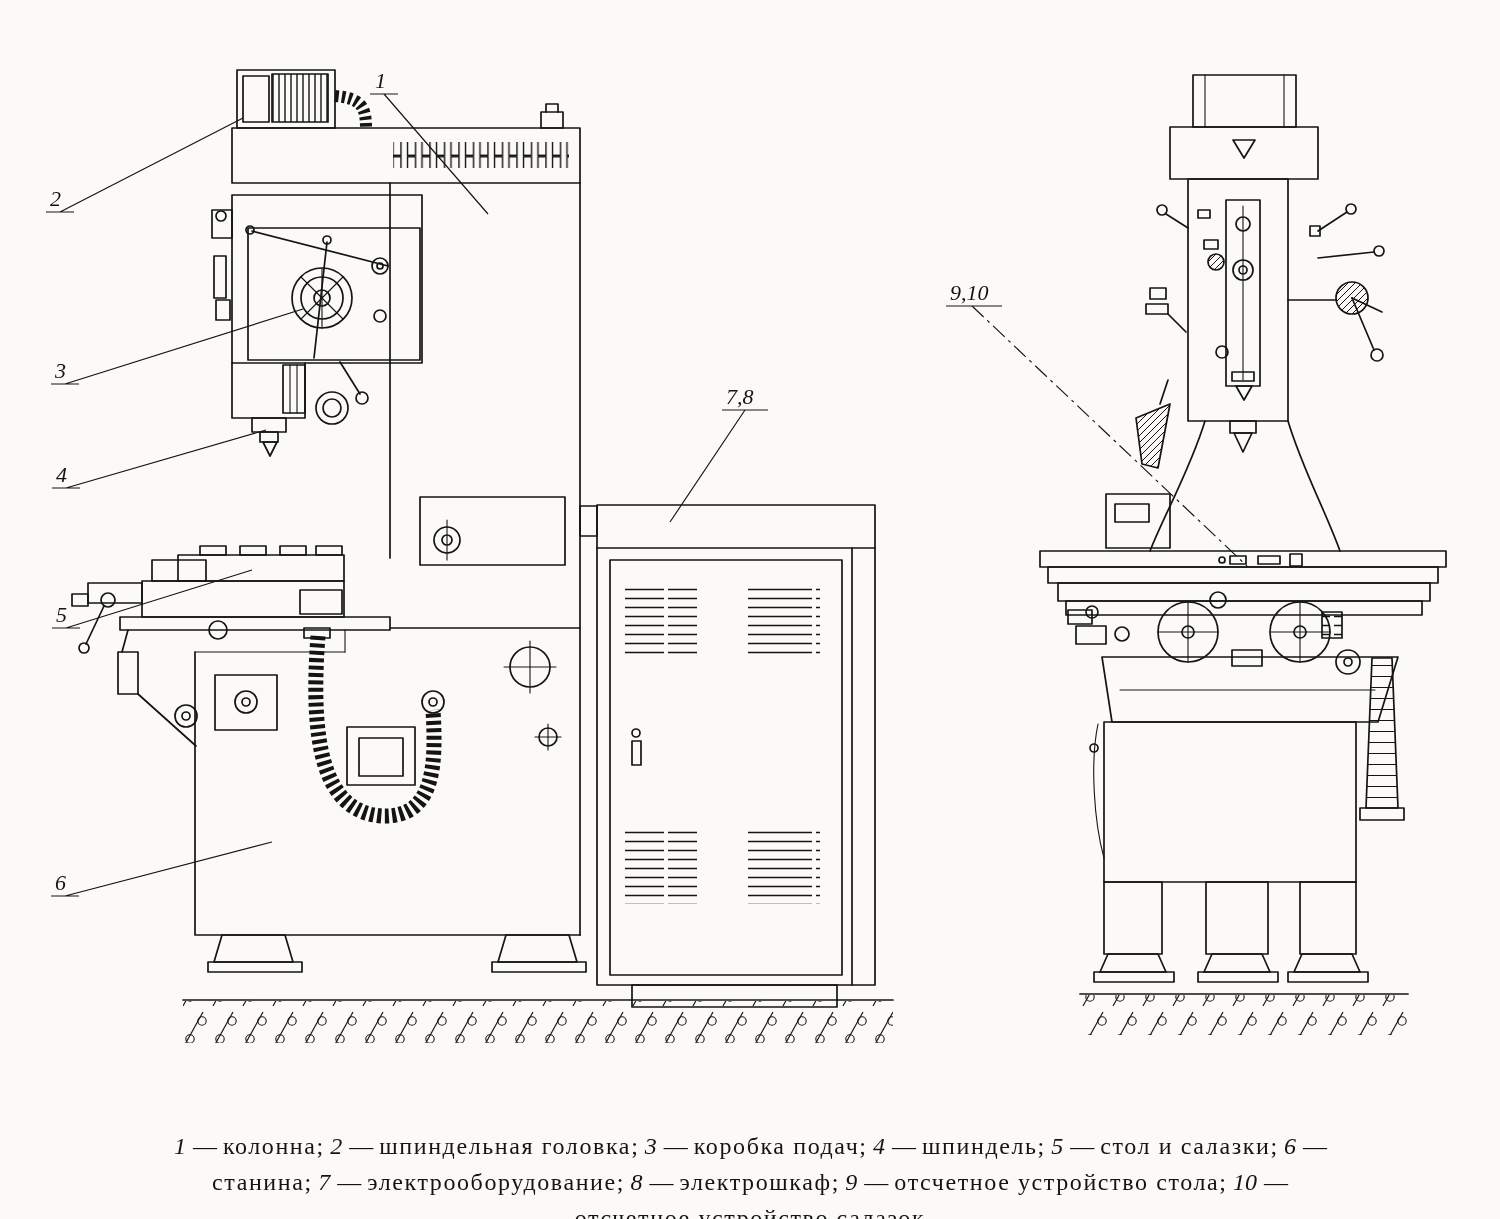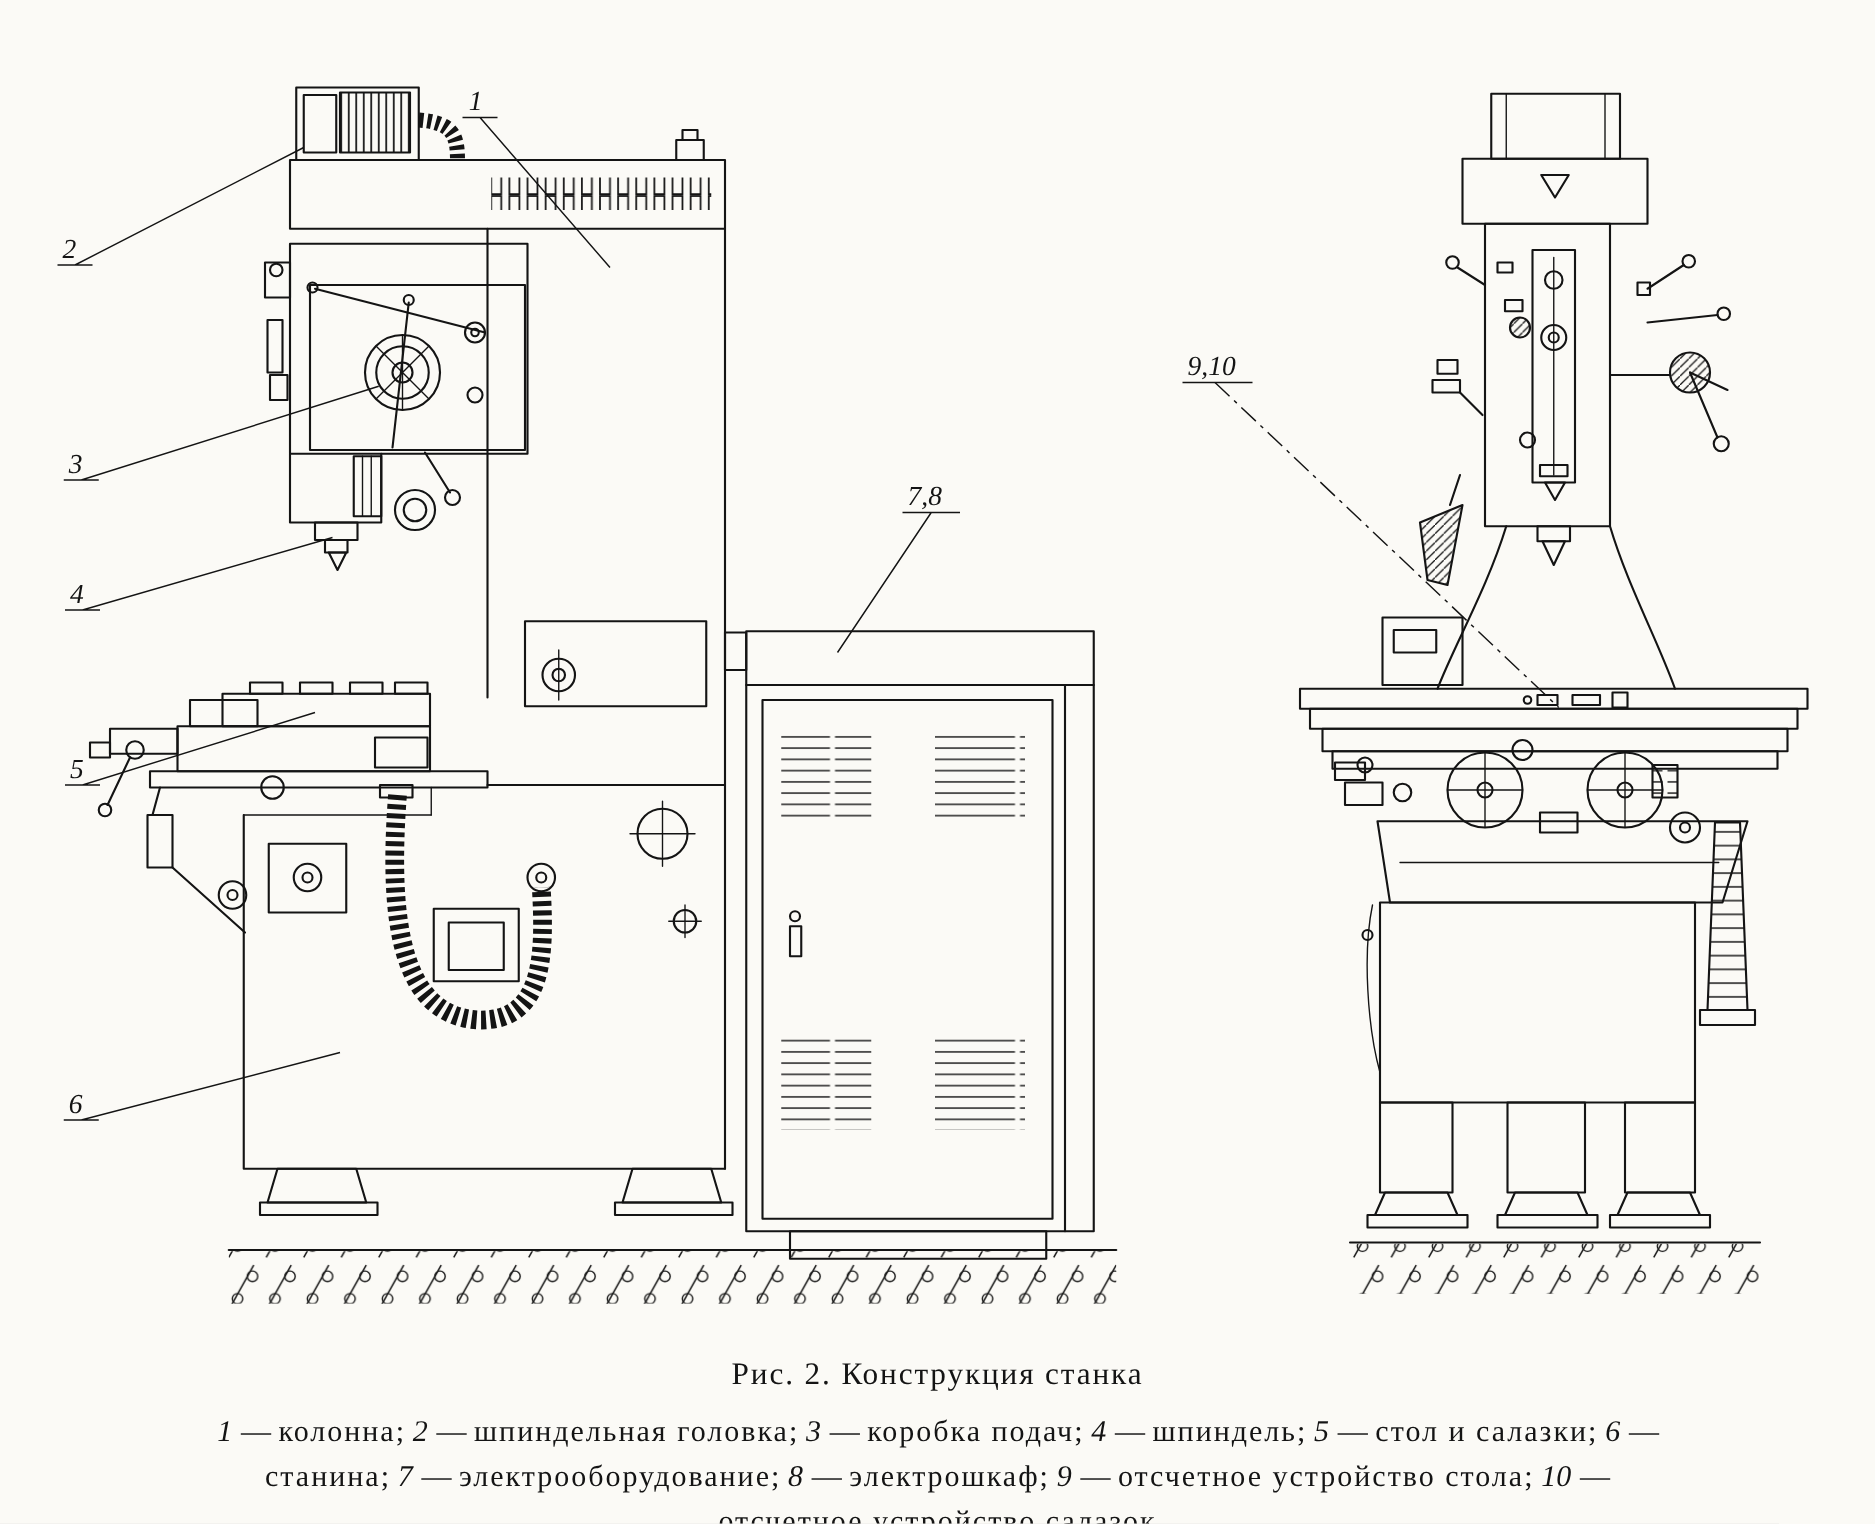--- a/index.html
+++ b/index.html
@@ -351,19 +351,18 @@
         <path class="leader" d="M722,410 L768,410 M745,410 L670,522"></path>
 
         <text class="callout-text" x="950" y="300">9,10</text>
         <path class="leader" d="M946,306 L1002,306"></path>
         <path class="leader" d="M972,306 L1247,566" stroke-dasharray="16 5 3 5"></path>
       </g>
 
     </g>
   </svg>
 
-  <div class="caption">Рис. 2. Конструкция станка</div>
 
   <div class="legend">
     <span><span class="legend-item"><span class="leg-num">1</span> — <span class="leg-text">колонна</span></span>;  <span class="legend-item"><span class="leg-num">2</span> — <span class="leg-text">шпиндельная головка</span></span>;  <span class="legend-item"><span class="leg-num">3</span> — <span class="leg-text">коробка подач</span></span>;  <span class="legend-item"><span class="leg-num">4</span> — <span class="leg-text">шпиндель</span></span>;  <span class="legend-item"><span class="leg-num">5</span> — <span class="leg-text">стол и салазки</span></span>;  <span class="legend-item"><span class="leg-num">6</span> — <span class="leg-text">станина</span></span>;  <span class="legend-item"><span class="leg-num">7</span> — <span class="leg-text">электрооборудование</span></span>;  <span class="legend-item"><span class="leg-num">8</span> — <span class="leg-text">электрошкаф</span></span>;  <span class="legend-item"><span class="leg-num">9</span> — <span class="leg-text">отсчетное устройство стола</span></span>;  <span class="legend-item"><span class="leg-num">10</span> — <span class="leg-text">отсчетное устройство салазок</span></span></span>
   </div>
 
 </div>
 
 </body></html>

